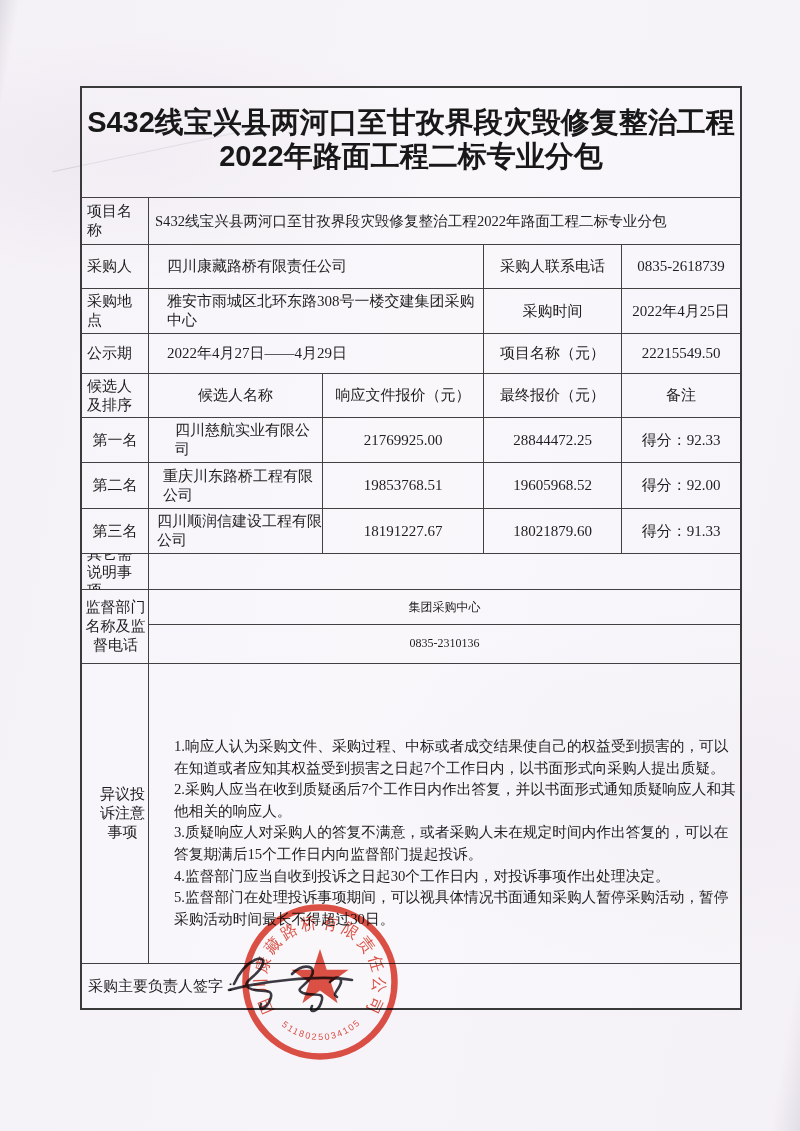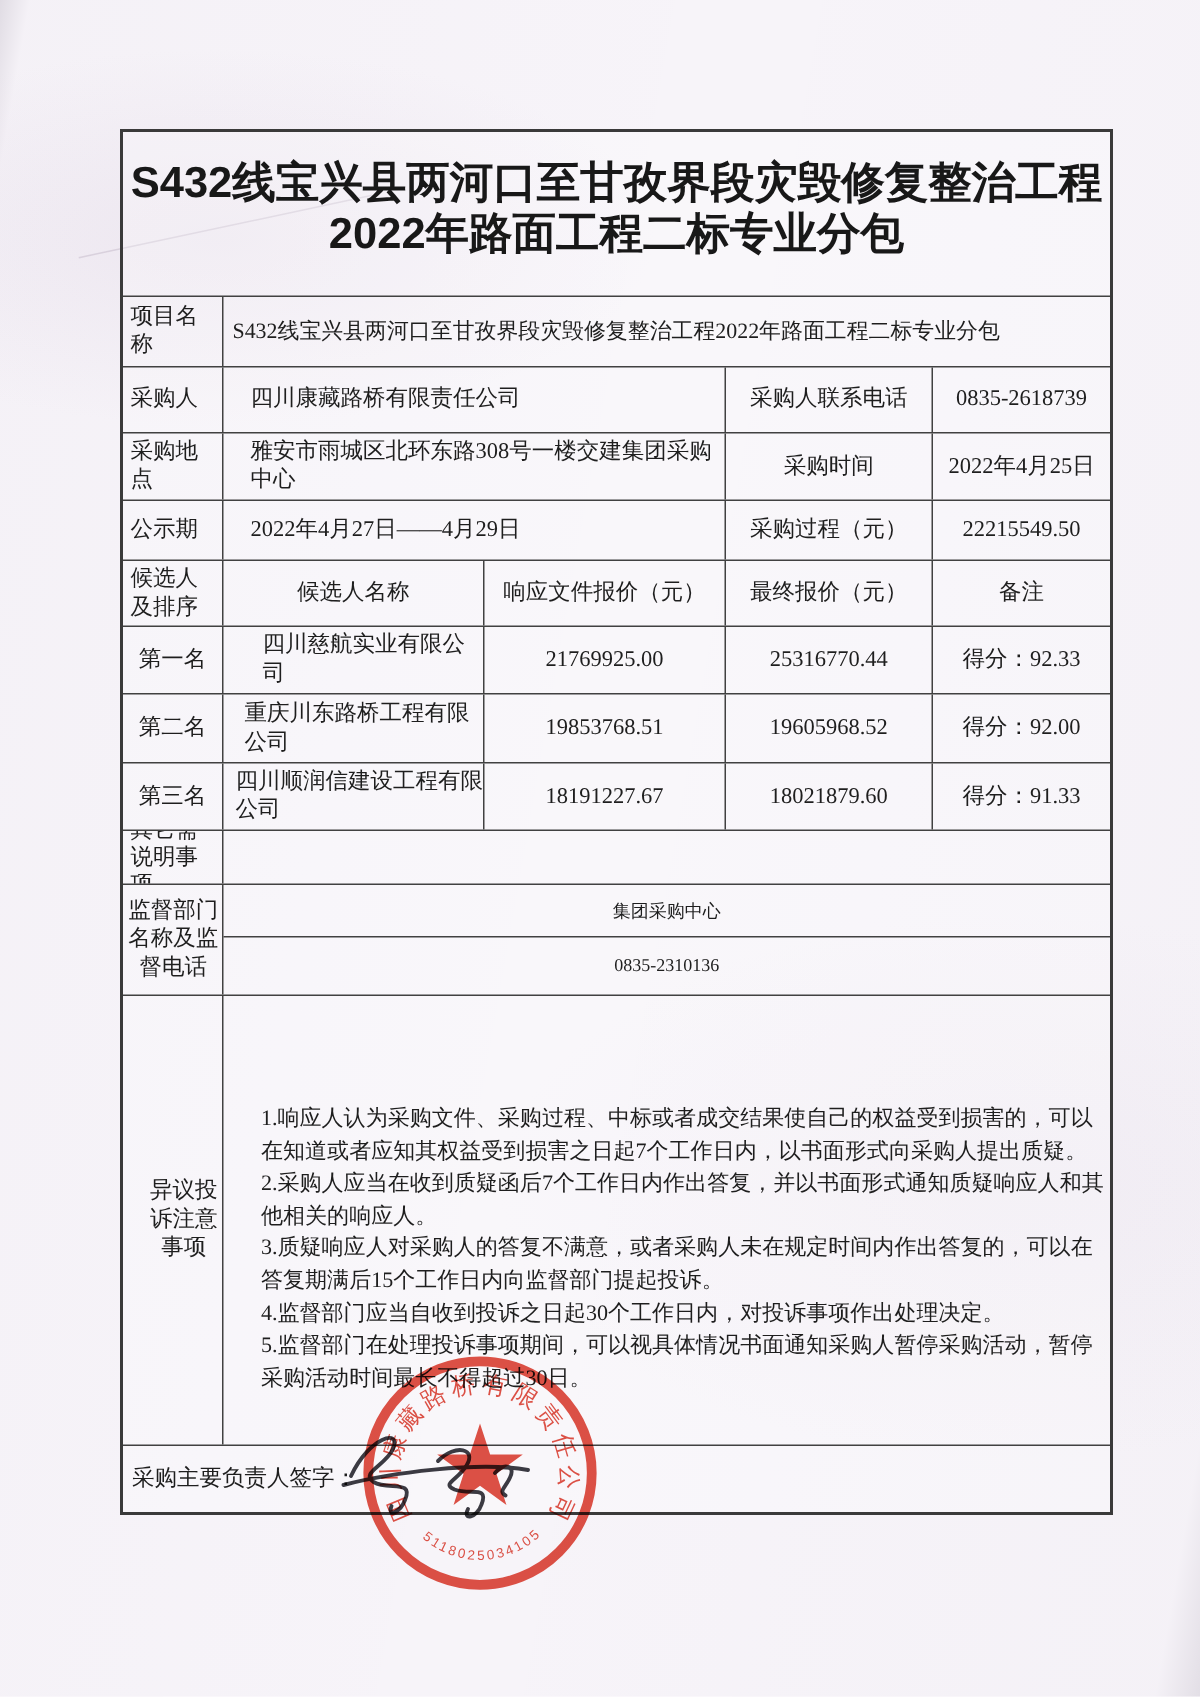--- a/index.html
+++ b/index.html
@@ -113,37 +113,37 @@
   <div class="row r-location">
     <div class="cell lbl lft">采购地点</div>
     <div class="cell w-val lft">雅安市雨城区北环东路308号一楼交建集团采购中心</div>
     <div class="cell w-mid ctr">采购时间</div>
     <div class="cell w-end ctr">2022年4月25日</div>
   </div>
 
   <div class="row r-publicity">
     <div class="cell lbl lft">公示期</div>
     <div class="cell w-val lft">2022年4月27日——4月29日</div>
-    <div class="cell w-mid ctr">采购过程（元）</div>
+    <div class="cell w-mid ctr">项目名称（元）</div>
     <div class="cell w-end ctr">22215549.50</div>
   </div>
 
   <div class="row r-chead">
     <div class="cell lbl lft">候选人及排序</div>
     <div class="cell w-name ctr" style="padding-left:0">候选人名称</div>
     <div class="cell w-bid ctr">响应文件报价（元）</div>
     <div class="cell w-fin ctr">最终报价（元）</div>
     <div class="cell w-note ctr">备注</div>
   </div>
 
   <div class="row r-cand1">
     <div class="cell lbl ctr" style="padding-left:2px">第一名</div>
     <div class="cell w-name lft">四川慈航实业有限公司</div>
     <div class="cell w-bid ctr">21769925.00</div>
-    <div class="cell w-fin ctr">25316770.44</div>
+    <div class="cell w-fin ctr">28844472.25</div>
     <div class="cell w-note ctr">得分：92.33</div>
   </div>
   <div class="row r-cand2">
     <div class="cell lbl ctr" style="padding-left:2px">第二名</div>
     <div class="cell w-name lft" style="padding-left:14px">重庆川东路桥工程有限公司</div>
     <div class="cell w-bid ctr">19853768.51</div>
     <div class="cell w-fin ctr">19605968.52</div>
     <div class="cell w-note ctr">得分：92.00</div>
   </div>
   <div class="row r-cand3">

